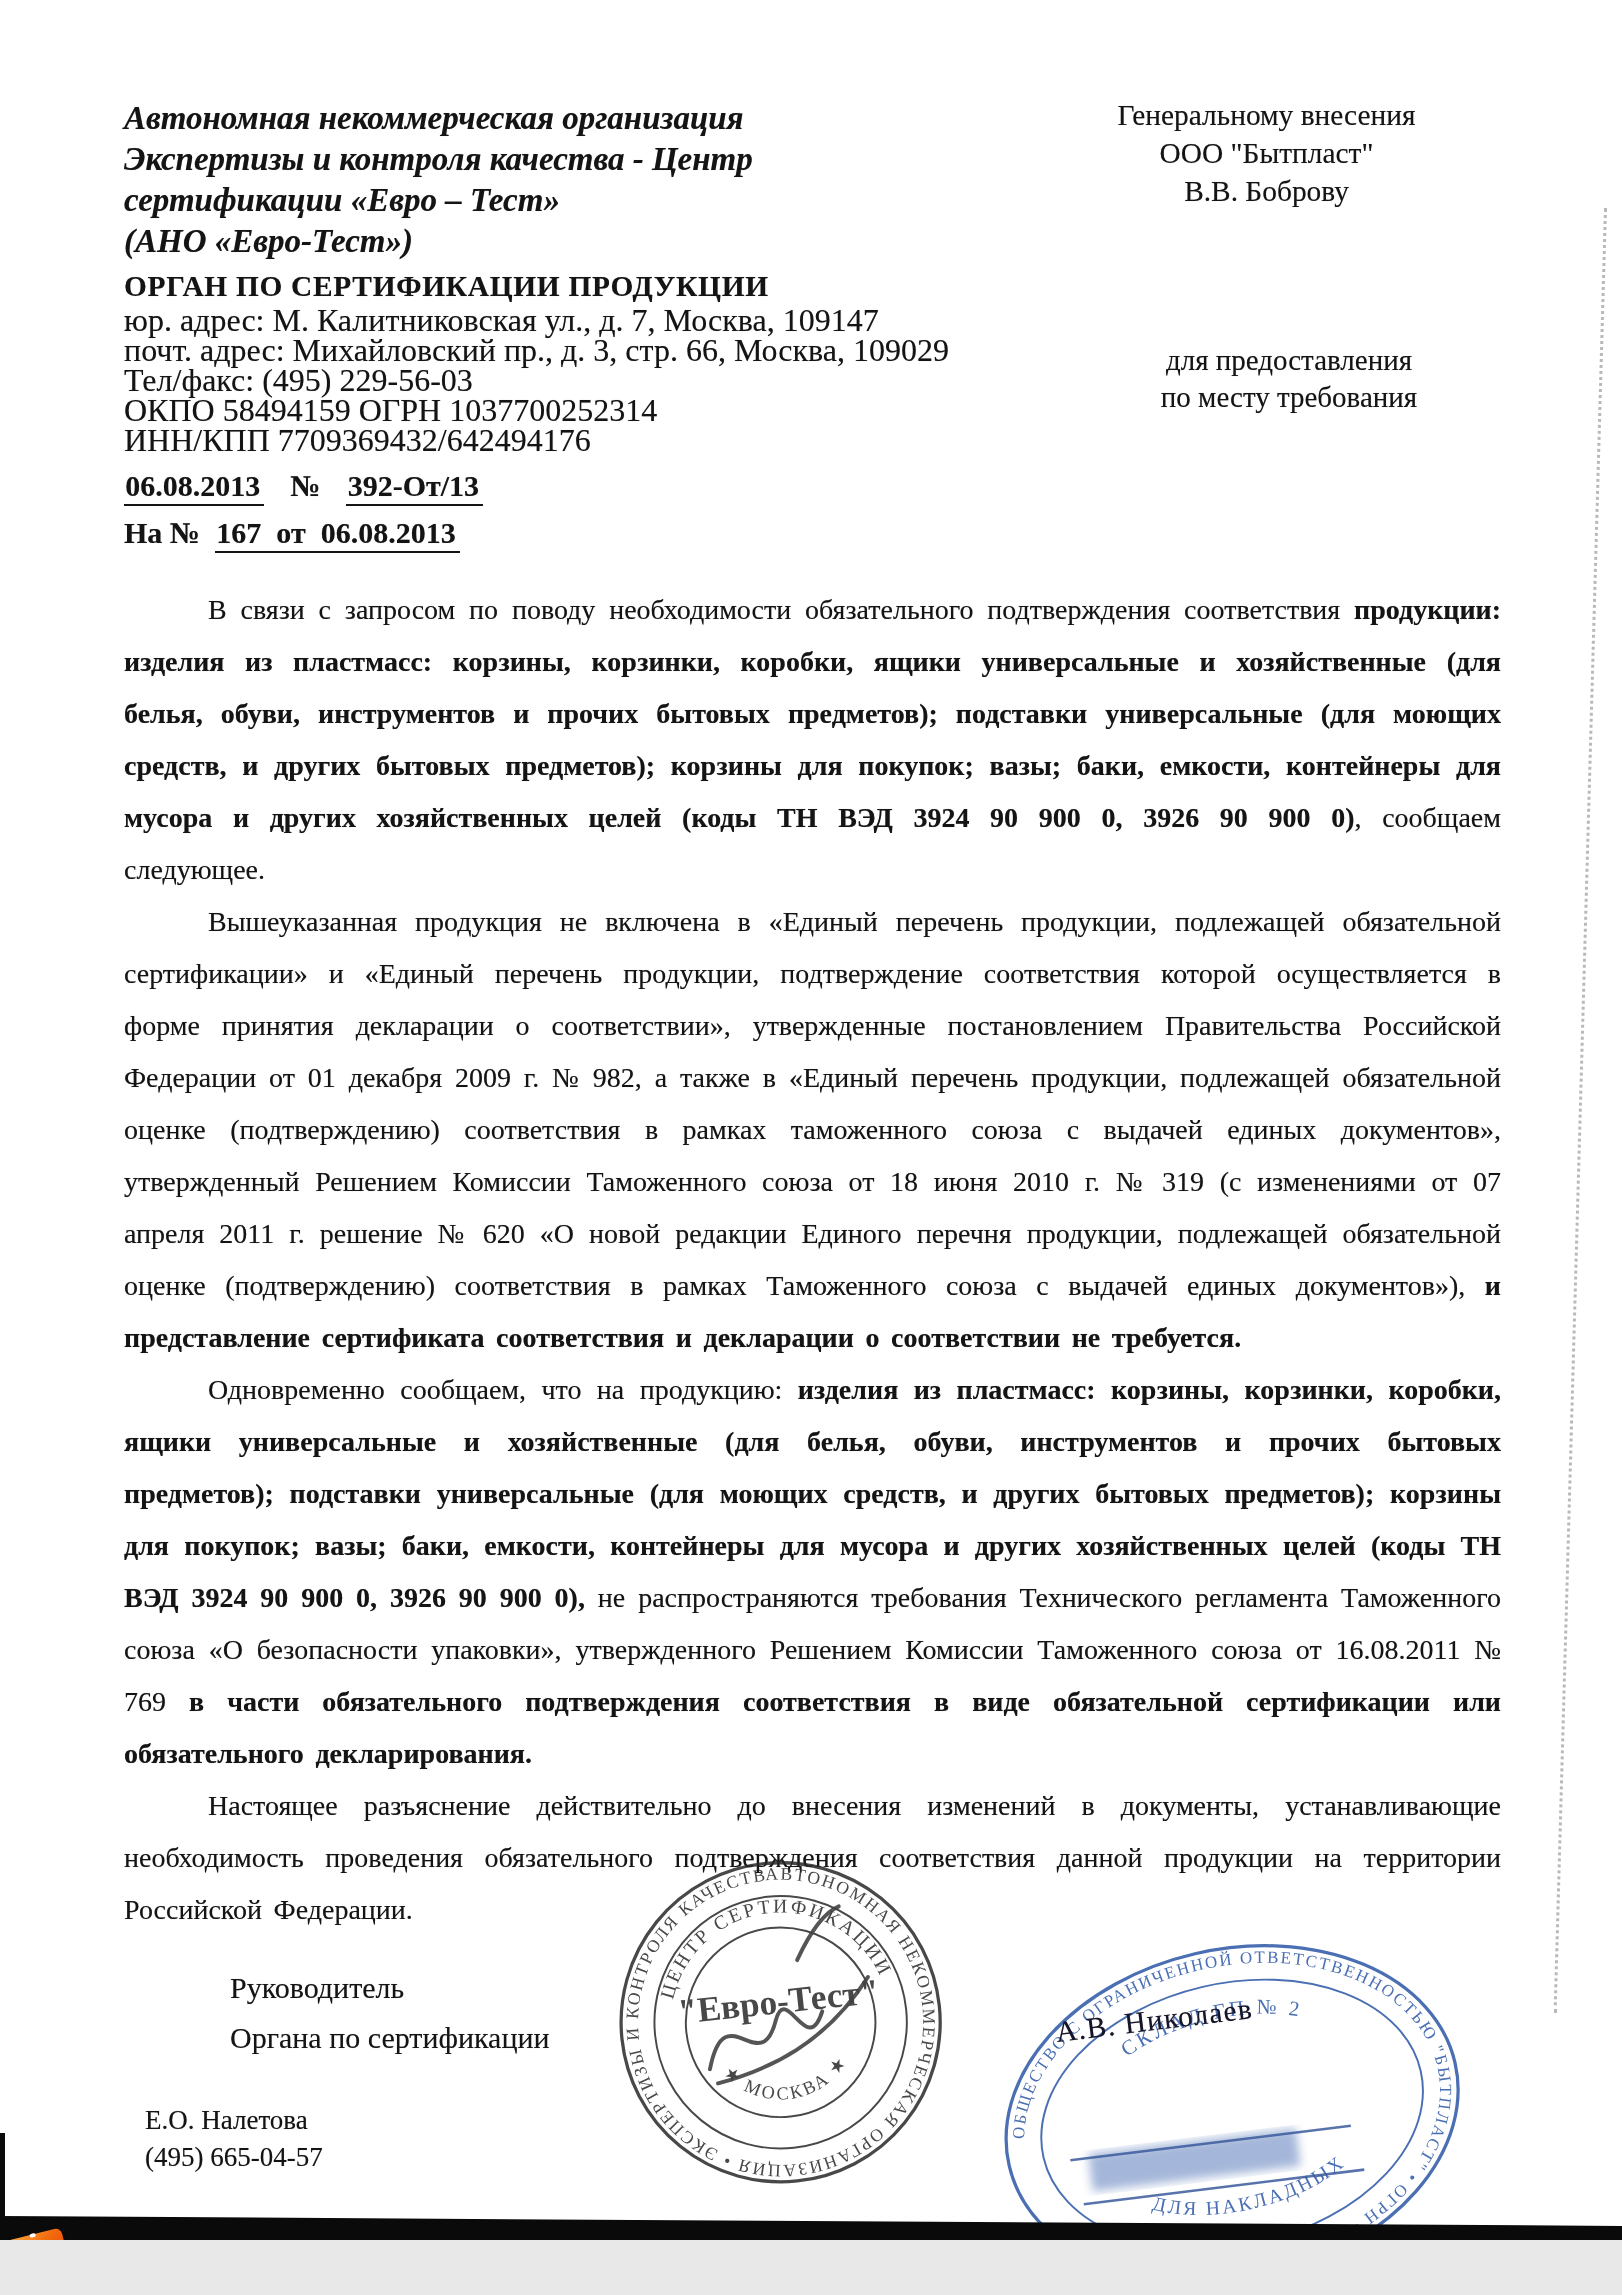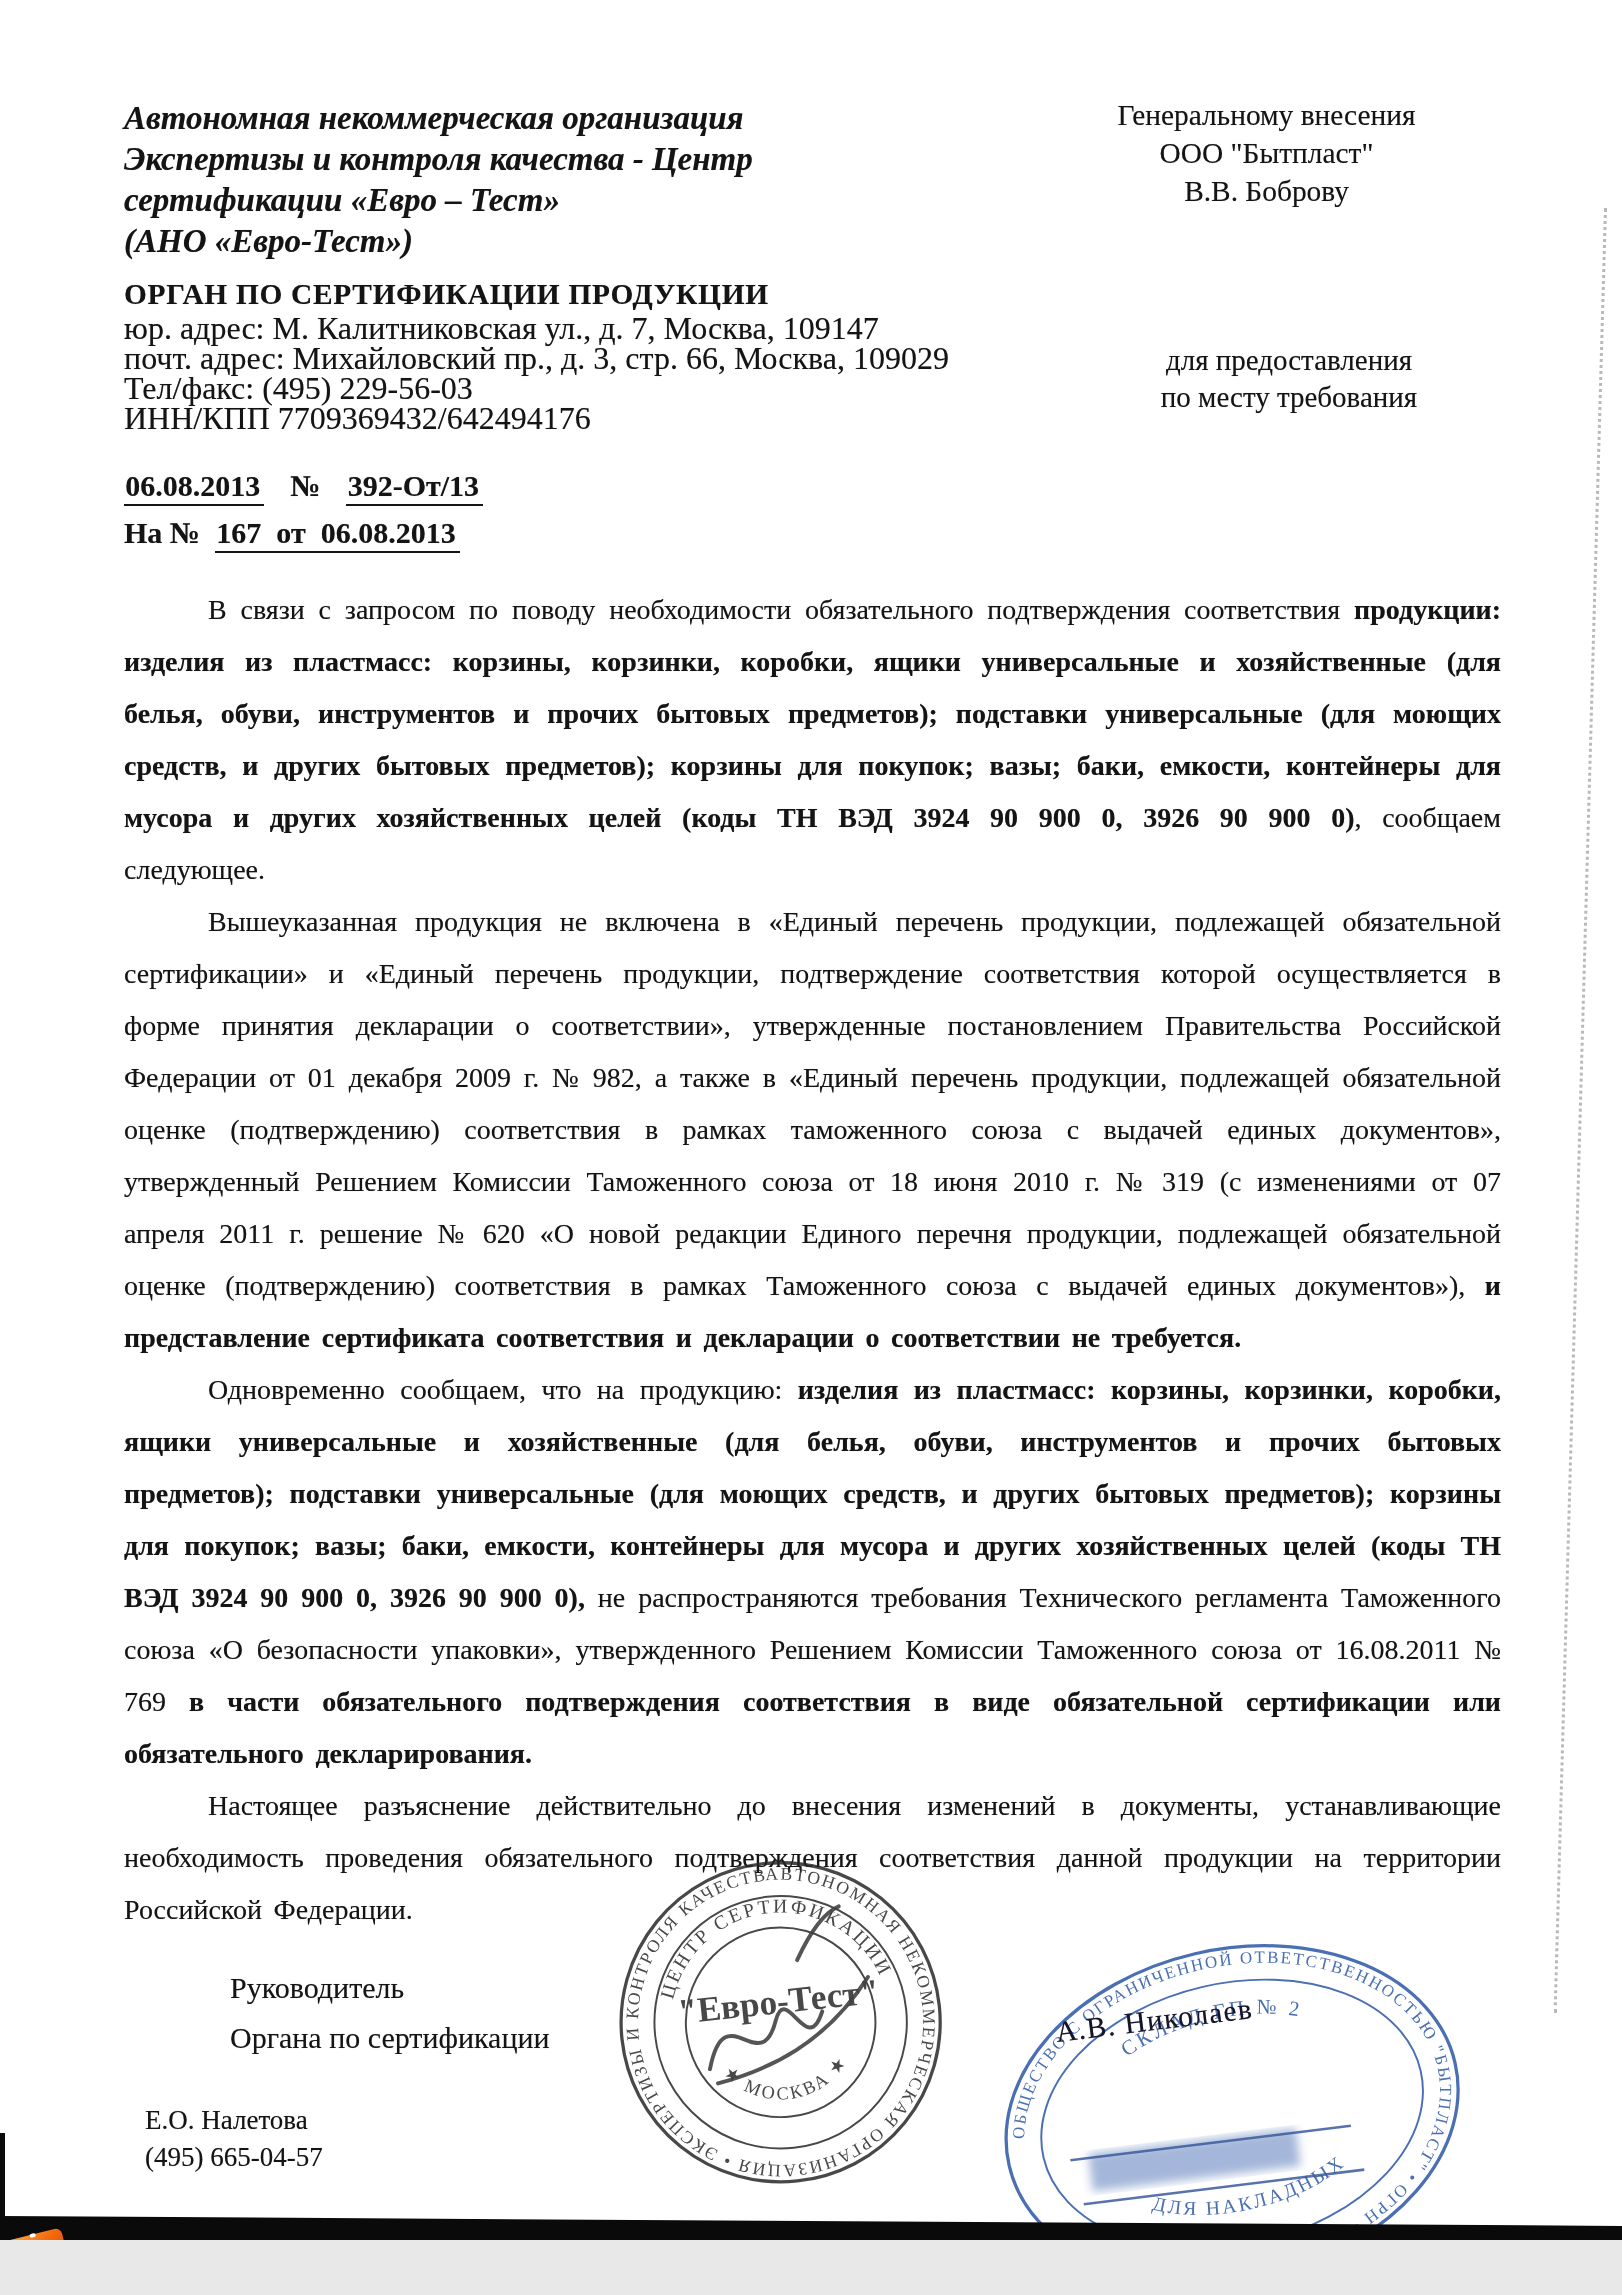--- a/index.html
+++ b/index.html
@@ -8,21 +8,21 @@
     background:#ffffff; overflow:hidden;
     font-family:"Liberation Serif", serif;
     color:#141414;
   }
   .abs { position:absolute; }
   .scan-text { text-shadow:0 0 0.7px rgba(20,20,20,.45); }
 
   
   .letterhead { left:124px; top:98px; width:851px; }
   .org-line { font-size:33px; font-weight:bold; font-style:italic; line-height:41px; }
-  .org-role { font-size:29.4px; font-weight:bold; line-height:37px; letter-spacing:0.7px; margin-top:14px; }
+  .org-role { font-size:29.4px; font-weight:bold; line-height:37px; letter-spacing:0.7px; margin-top:6px; }
   .addr-line { font-size:32px; line-height:30px; }
 
   
   .addressee { left:1067px; top:96px; width:399px; text-align:center; font-size:29.4px; line-height:38px; }
   .note { left:1106px; top:342px; width:366px; text-align:center; font-size:29px; line-height:37px; }
 
   
   .ref { left:124px; top:462px; font-size:30px; font-weight:bold; line-height:47px; }
   .uline { border-bottom:2.6px solid #141414; padding:0 3.9px 2px 1.3px; }
   .ref .gap { display:inline-block; width:26px; }
@@ -86,20 +86,21 @@
 
   <div class="abs letterhead scan-text">
     <div class="org-line">Автономная некоммерческая организация</div>
     <div class="org-line">Экспертизы и контроля качества - Центр</div>
     <div class="org-line">сертификации «Евро – Тест»</div>
     <div class="org-line">(АНО «Евро-Тест»)</div>
     <div class="org-role">ОРГАН ПО СЕРТИФИКАЦИИ ПРОДУКЦИИ</div>
     <div class="addr-line">юр. адрес: М. Калитниковская ул., д. 7, Москва, 109147</div>
     <div class="addr-line">почт. адрес: Михайловский пр., д. 3, стр. 66, Москва, 109029</div>
     <div class="addr-line">Тел/факс: (495) 229-56-03</div>
+    <div class="addr-line">ОКПО 58494159 ОГРН 1037700252314</div>
     <div class="addr-line">ИНН/КПП 7709369432/642494176</div>
   </div>
 
   <div class="abs addressee scan-text">
     <div>Генеральному внесения</div>
     <div>ООО "Бытпласт"</div>
     <div>В.В. Боброву</div>
   </div>
   <div class="abs note scan-text">
     <div>для предоставления</div>

